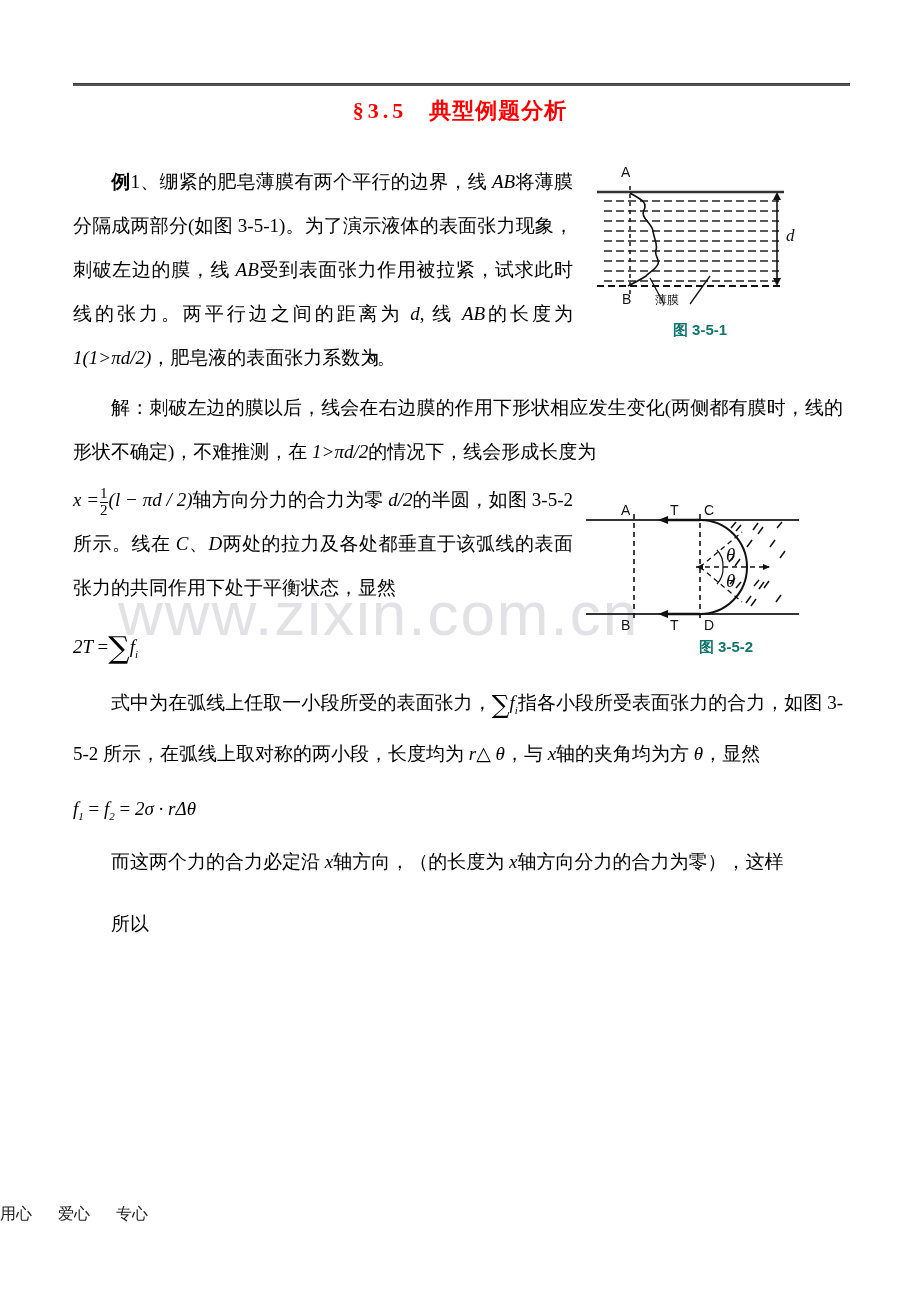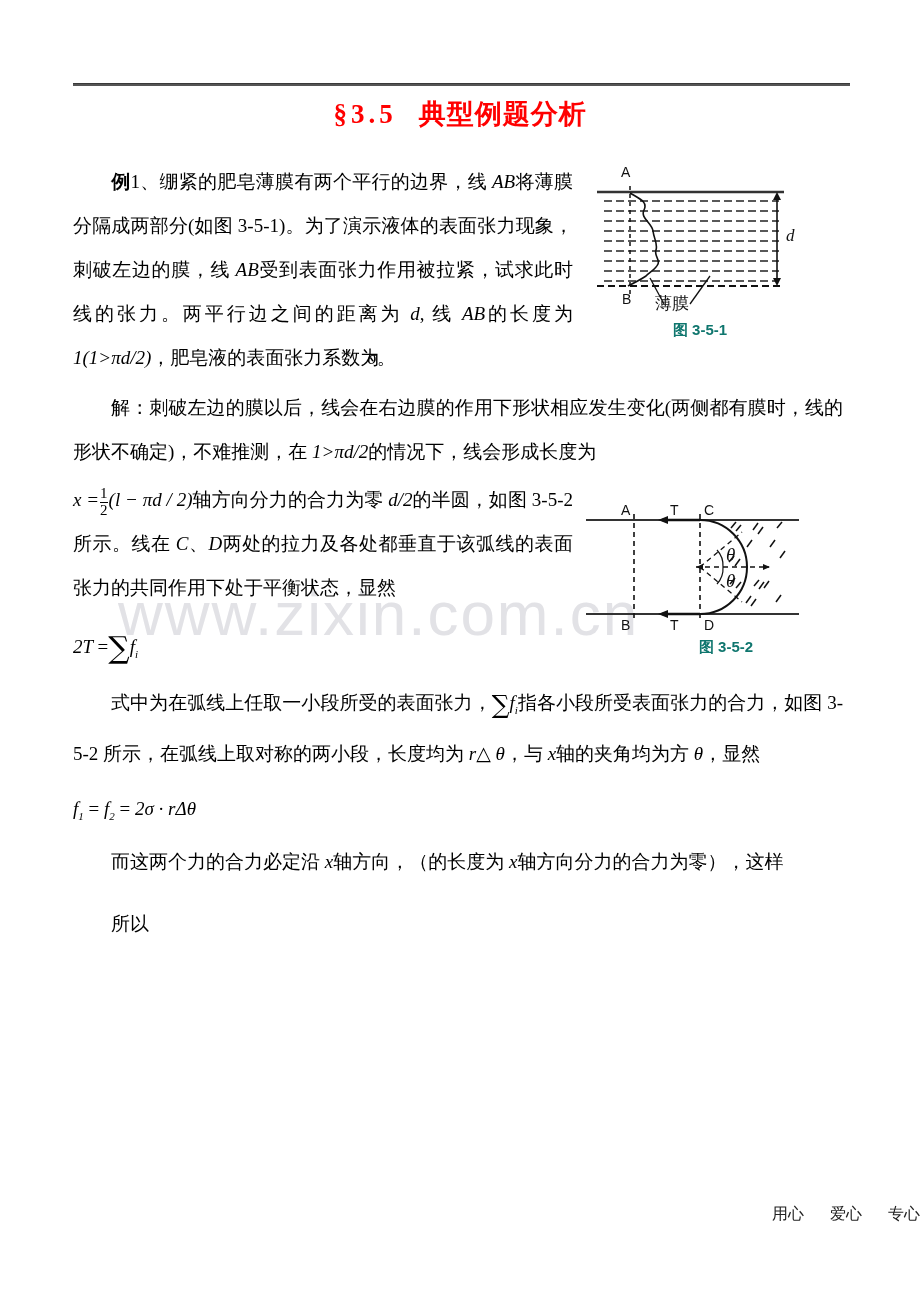--- a/index.html
+++ b/index.html
@@ -53,21 +53,21 @@
   
   .doc-title {
     position: absolute;
     left: 0;
     top: 96px;
     width: 920px;
     text-align: center;
     color: #ff0000;
     font-family: "Liberation Serif", serif;
     font-weight: bold;
-    font-size: 27px;
+    font-size: 22px;
     letter-spacing: 1px;
     z-index: 3;
   }
   .doc-title .tnum { letter-spacing: 4px; }
   .doc-title .gap { display:inline-block; width: 22px; }
 
   
   .content {
     position: absolute;
     left: 73px;
@@ -142,21 +142,21 @@
     color: #111;
   }
   .fig-lbl.ital { font-style: italic; font-family: "Liberation Serif", serif; font-size: 17px; }
 
   
   .footer {
     position: absolute;
     left: 0;
     top: 1204px;
     width: 920px;
-    text-align: right;
+    text-align: left;
     font-size: 16px;
     color: #222;
     z-index: 3;
   }
   .footer span { display: inline-block; }
   .footer .sp { width: 26px; }
 </style>
 </head>
 <body>
 
@@ -235,21 +235,21 @@
       <line x1="185" y1="28" x2="185" y2="118" stroke="#111" stroke-width="1.6"></line>
       <polygon points="185,26 181,34 189,34" fill="#111"></polygon>
       <polygon points="185,120 181,112 189,112" fill="#111"></polygon>
 
       <line x1="72" y1="138" x2="58" y2="112" stroke="#111" stroke-width="1.3"></line>
       <line x1="98" y1="138" x2="118" y2="110" stroke="#111" stroke-width="1.3"></line>
     </svg>
     <div class="fig-lbl" style="left:29px; top:-2px;">A</div>
     <div class="fig-lbl" style="left:30px; top:125px;">B</div>
     <div class="fig-lbl ital" style="left:194px; top:60px;">d</div>
-    <div class="fig-lbl" style="left:63px; top:126px; font-family:'Liberation Serif',serif; font-size:17px;">薄膜</div>
+    <div class="fig-lbl" style="left:63px; top:126px; font-family:'Liberation Serif',serif; font-size:12px;">薄膜</div>
     <div class="fig-cap" style="position:absolute; left:28px; top:155px; width:160px;">图 3-5-1</div>
   </div>
 
   <div class="fig" style="left:584px; top:500px; width:290px; height:170px;">
     <svg width="290" height="135" viewBox="0 0 290 135">
 
       <line x1="2" y1="20" x2="215" y2="20" stroke="#333" stroke-width="2.2"></line>
 
       <line x1="2" y1="114" x2="215" y2="114" stroke="#333" stroke-width="2.2"></line>
 

